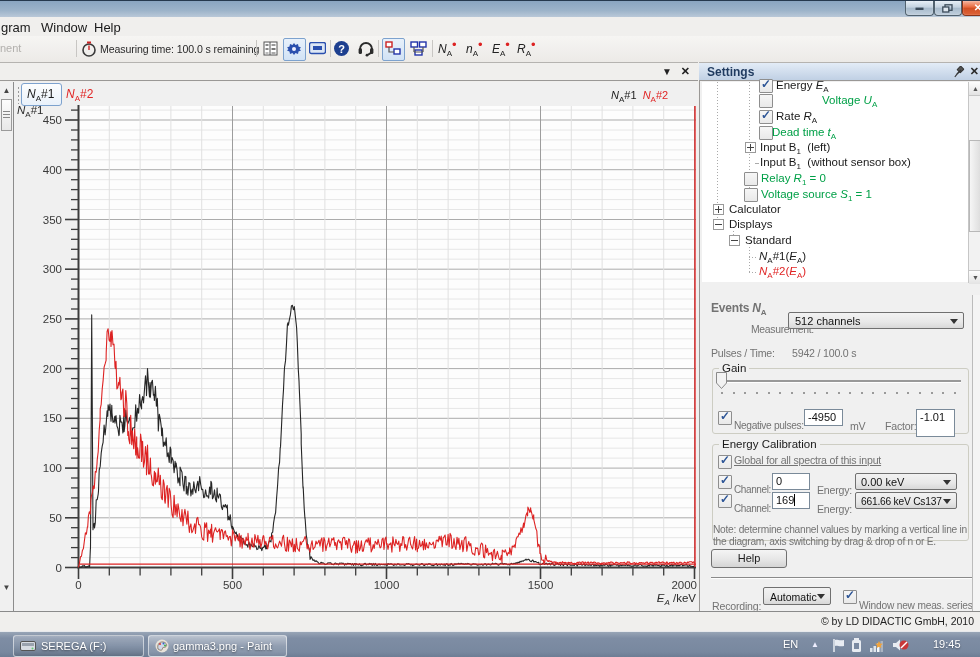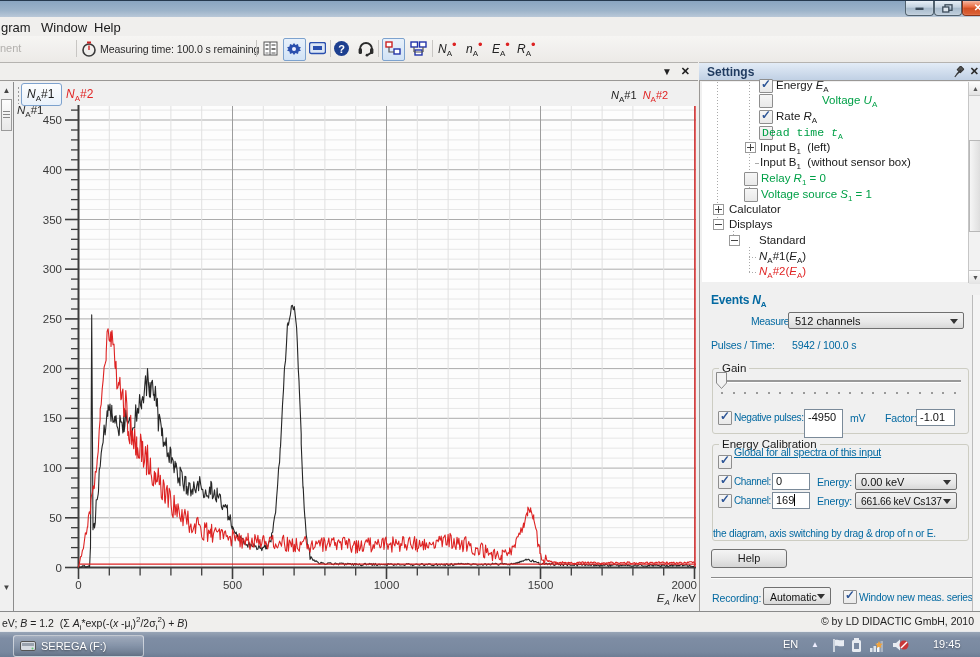--- a/index.html
+++ b/index.html
@@ -24,21 +24,21 @@
 #chartsvg{left:14px;top:0;}
 
 #settings{left:699px;top:81px;width:281px;height:530px;background:#f0f0f0;border-left:1px solid #9a9896;box-sizing:border-box;}
 #treebox{left:2px;top:1px;width:279px;height:200px;background:#fff;}
 .trow{position:absolute;font-size:11.5px;color:#1a1a1a;white-space:nowrap;}
 .green{color:#00a047;}
 .red{color:#e02424;}
 .cb{position:absolute;width:12px;height:12px;border:1px solid #8e8e8e;background:linear-gradient(#f6f6f6,#e9e9e9);border-radius:1px;}
 .cb .ck{position:absolute;left:1px;top:-3px;color:#2d5596;font-size:12px;font-weight:bold;}
 .exp{position:absolute;width:9px;height:9px;border:1px solid #9a9a9a;background:#fff;color:#444;font-size:8px;line-height:7px;text-align:center;box-sizing:content-box;}
-.fl{font-size:10.6px;letter-spacing:-0.2px;color:#0369a1;white-space:nowrap;}
+.fl{font-size:10.6px;letter-spacing:-0.2px;color:#737373;white-space:nowrap;margin-top:8px;}
 .input{position:absolute;background:#fff;border:1px solid #7a8a99;font-size:11px;color:#111;padding:1px 3px;box-sizing:border-box;}
 .combo{position:absolute;border:1px solid #707070;border-radius:2px;background:linear-gradient(#f2f2f2,#e8e8e8 60%,#d8d8d8);font-size:11px;color:#111;box-sizing:border-box;}
 .combo .ar{position:absolute;right:5px;top:50%;margin-top:-2px;width:0;height:0;border-left:4px solid transparent;border-right:4px solid transparent;border-top:5px solid #333;}
 .gbox{position:absolute;border:1px solid #cdcdc3;border-radius:3px;}
 .gbox .glabel{position:absolute;left:6px;top:-7px;background:#f0f0f0;padding:0 3px;font-size:11.5px;color:#1a1a1a;}
 
 #statusbar{left:0;top:611px;width:980px;height:20px;background:#f0efed;border-top:1px solid #8a8a8a;box-sizing:border-box;font-size:10.5px;color:#222;}
 
 #taskbar{left:0;top:631px;width:980px;height:26px;background:linear-gradient(#98a5b6,#7e8da4 25%,#78889f 80%,#6d7d94);border-top:1px solid #e7e9ec;box-sizing:border-box;}
 .tbtn{position:absolute;top:3px;height:20px;border:1px solid rgba(255,255,255,.55);border-radius:3px;color:#fff;font-size:11px;}
@@ -326,21 +326,21 @@
         <span class="ck">✓</span>
       </div>
       <span class="trow" style="left:74px;top:-3px;">Energy <i>E</i><sub>A</sub></span>
       <div class="cb" style="left:57px;top:12px;"></div>
       <span class="trow green" style="left:92px;top:12px;margin-left:28px;">Voltage <i>U</i><sub>A</sub></span>
       <div class="cb" style="left:57px;top:28px;">
         <span class="ck">✓</span>
       </div>
       <span class="trow" style="left:74px;top:28px;">Rate <i>R</i><sub>A</sub></span>
       <div class="cb" style="left:57px;top:44px;"></div>
-      <span class="trow green" style="left:60px;top:44px;font-family:Liberation Mono, monospace;">Dead time <i>t</i><sub>A</sub></span>
+      <span class="trow green" style="left:70px;top:44px;">Dead time <i>t</i><sub>A</sub></span>
       <div class="exp" style="left:43px;top:60px;">
         <div style="position:absolute;left:1px;top:4px;width:7px;height:1px;background:#444;"></div>
         <div style="position:absolute;left:4px;top:1px;width:1px;height:7px;background:#444;"></div>
       </div>
       <span class="trow" style="left:58px;top:59px;">Input B<sub>1</sub>&nbsp; (left)</span>
       <span class="trow" style="left:58px;top:74px;text-align:center;">Input B<sub>1</sub>&nbsp; (without sensor box)</span>
       <div class="cb" style="left:42px;top:90px;"></div>
       <span class="trow green" style="left:59px;top:90px;">Relay <i>R</i><sub>1</sub> = 0</span>
       <div class="cb" style="left:42px;top:106px;"></div>
       <span class="trow green" style="left:59px;top:106px;">Voltage source <i>S</i><sub>1</sub> = 1</span>
@@ -349,21 +349,21 @@
         <div style="position:absolute;left:4px;top:1px;width:1px;height:7px;background:#444;"></div>
       </div>
       <span class="trow" style="left:27px;top:121px;">Calculator</span>
       <div class="exp" style="left:11px;top:137px;">
         <div style="position:absolute;left:1px;top:4px;width:7px;height:1px;background:#444;"></div>
       </div>
       <span class="trow" style="left:27px;top:136px;">Displays</span>
       <div class="exp" style="left:27px;top:153px;">
         <div style="position:absolute;left:1px;top:4px;width:7px;height:1px;background:#444;"></div>
       </div>
-      <span class="trow" style="left:43px;top:152px;margin-left:14px;">Standard</span>
+      <span class="trow" style="left:43px;top:152px;">Standard</span>
       <span class="trow" style="left:57px;top:168px;"><i>N</i><sub>A</sub>#1(<i>E</i><sub>A</sub>)</span>
       <span class="trow red" style="left:57px;top:183px;"><i>N</i><sub>A</sub>#2(<i>E</i><sub>A</sub>)</span>
       <div class="abs" style="left:47px;top:175px;width:8px;height:1px;background-size:3px 1px;background-image:linear-gradient(90deg,#aaa 30%,transparent 30%);"></div>
       <div class="abs" style="left:47px;top:190px;width:8px;height:1px;background-size:3px 1px;background-image:linear-gradient(90deg,#aaa 30%,transparent 30%);"></div>
       <div class="abs" style="left:53px;top:81px;width:4px;height:1px;background:#aaa;"></div>
 <div class="abs" style="left:266px;top:0;width:13px;height:201px;background:#f2f2f2;border-left:1px solid #c6c6c6;">
  <div style="position:absolute;left:0;top:0;width:13px;height:13px;background:linear-gradient(#fdfdfd,#e3e3e3);border-bottom:1px solid #c6c6c6;text-align:center;font-size:7px;color:#555;line-height:13px;">▲</div>
  <div style="position:absolute;left:0;top:58px;width:13px;height:92px;background:linear-gradient(90deg,#f6f6f6,#dcdcdc);border:1px solid #b8b8b8;box-sizing:border-box;"></div>
  <div style="position:absolute;left:0;top:188px;width:13px;height:13px;background:linear-gradient(#fdfdfd,#e3e3e3);border-top:1px solid #c6c6c6;text-align:center;font-size:7px;color:#555;line-height:13px;">▼</div>
 </div>
@@ -401,24 +401,24 @@
     <div class="abs" style="left:196px;top:311px;width:2px;height:2px;background:#9a9a9a;"></div>
     <div class="abs" style="left:207px;top:311px;width:2px;height:2px;background:#9a9a9a;"></div>
     <div class="abs" style="left:219px;top:311px;width:2px;height:2px;background:#9a9a9a;"></div>
     <div class="abs" style="left:231px;top:311px;width:2px;height:2px;background:#9a9a9a;"></div>
     <div class="abs" style="left:242px;top:311px;width:2px;height:2px;background:#9a9a9a;"></div>
     <div class="abs" style="left:254px;top:311px;width:2px;height:2px;background:#9a9a9a;"></div>
     <div class="cb" style="left:18px;top:330px;">
       <span class="ck">✓</span>
     </div>
     <span class="abs fl" style="left:34px;top:331px;font-size:10.2px;letter-spacing:-0.35px;">Negative pulses:</span>
-    <div class="input" style="left:104px;top:328px;width:39px;height:29px;">-4950</div>
+    <div class="input" style="left:104px;top:328px;width:39px;height:17px;">-4950</div>
     <span class="abs fl" style="left:150px;top:331px;">mV</span>
     <span class="abs fl" style="left:185px;top:331px;">Factor:</span>
-    <div class="input" style="left:216px;top:328px;width:39px;height:17px;">-1.01</div>
+    <div class="input" style="left:216px;top:328px;width:39px;height:28px;">-1.01</div>
     <div class="gbox" style="left:12px;top:363px;width:255px;height:95px;">
       <span class="glabel">Energy Calibration</span>
     </div>
     <div class="cb" style="left:18px;top:374px;">
       <span class="ck">✓</span>
     </div>
     <span class="abs fl" style="left:34px;top:365px;text-decoration:underline;">Global for all spectra of this input</span>
     <div class="cb" style="left:18px;top:394px;">
       <span class="ck">✓</span>
     </div>
@@ -432,46 +432,56 @@
     <div class="cb" style="left:18px;top:413px;">
       <span class="ck">✓</span>
     </div>
     <span class="abs fl" style="left:34px;top:414px;font-size:10px;letter-spacing:-0.4px;">Channel:</span>
     <div class="input" style="left:72px;top:411px;width:38px;height:17px;">169<span style="border-left:1px solid #000;"></span></div>
     <span class="abs fl" style="left:117px;top:414px;">Energy:</span>
     <div class="combo" style="left:155px;top:411px;width:102px;height:17px;">
       <span style="position:absolute;left:5px;top:3px;font-size:10.2px;letter-spacing:-0.2px;">661.66 keV Cs137</span>
       <span class="ar"></span>
     </div>
+    <span class="abs fl" style="left:13px;top:435px;font-size:10.2px;letter-spacing:-0.25px;white-space:nowrap;">Note: determine channel values by marking a vertical line in</span>
     <span class="abs fl" style="left:13px;top:447px;font-size:10.2px;letter-spacing:-0.25px;white-space:nowrap;">the diagram, axis switching by drag &amp; drop of n or E.</span>
     <div class="abs" style="left:11px;top:468px;width:74px;height:17px;border:1px solid #707070;border-radius:3px;background:linear-gradient(#f4f4f4,#e6e6e6 55%,#d4d4d4);text-align:center;font-size:11px;color:#1a1a1a;line-height:16px;">Help</div>
     <div class="abs" style="left:11px;top:496px;width:268px;height:1px;background:#8a8a8a;border-bottom:1px solid #fdfdfd;"></div>
     <span class="abs fl" style="left:12px;top:511px;">Recording:</span>
     <div class="combo" style="left:63px;top:506px;width:68px;height:18px;">
       <span style="position:absolute;left:6px;top:3px;font-size:10.5px;">Automatic</span>
       <span class="ar"></span>
     </div>
     <div class="cb" style="left:143px;top:509px;">
       <span class="ck">✓</span>
     </div>
     <span class="abs fl" style="left:159px;top:511px;font-size:10.2px;letter-spacing:-0.2px;white-space:nowrap;">Window new meas. series</span>
     <div class="abs" style="left:272px;top:214px;width:9px;height:316px;background:#f4f4f4;border-left:1px solid #bbb;"></div>
 </div>
 <div id="statusbar" class="abs">
-  <span style="position:absolute;left:2px;top:3px;">eV; <i>B</i> = 1.2&nbsp; (Σ <i>A</i><sub>i</sub>*exp(-(<i>x</i> -μ<sub>i</sub>)<sup style="font-size:8px;">2</sup>/2σ<sub>i</sub><sup style="font-size:8px;">2</sup>) + <i>B</i>)</span>
   <span style="position:absolute;right:6px;top:3px;">© by LD DIDACTIC GmbH, 2010</span>
 </div>
 <div id="taskbar" class="abs">
 <div class="tbtn" style="left:13px;width:129px;background:linear-gradient(rgba(255,255,255,.25),rgba(255,255,255,.08) 50%,rgba(0,0,0,.12));">
   <svg style="position:absolute;left:6px;top:5px;" width="16" height="10" viewBox="0 0 16 10">
         <rect x="0.5" y="0.5" width="15" height="9" rx="1.5" fill="#d8dce2" stroke="#555"></rect>
         <rect x="2" y="2" width="12" height="3" fill="#9aa2ad"></rect>
         <circle cx="12.5" cy="7.5" r="1" fill="#6c7"></circle>
       </svg>
   <span style="position:absolute;left:27px;top:4px;text-shadow:0 1px 2px rgba(0,0,0,.5);">SEREGA (F:)</span>
+</div>
+<div class="tbtn" style="left:148px;width:137px;background:linear-gradient(rgba(255,255,255,.45),rgba(255,255,255,.18) 50%,rgba(255,255,255,.08));">
+  <svg style="position:absolute;left:6px;top:3px;" width="14" height="14" viewBox="0 0 14 14">
+        <circle cx="7" cy="7" r="6.5" fill="#e8e3da"></circle>
+        <path d="M3 10 C2 6 4 2.5 8 3 C12 3.5 12.5 7 10.5 8 C9 8.8 7.5 8 7.5 9.5 C7.5 11 6 11.5 4.8 11 Z" fill="#cfd8e8" stroke="#7a6a55" stroke-width=".8"></path>
+        <circle cx="5" cy="5" r="1" fill="#d33"></circle>
+        <circle cx="8.5" cy="4.5" r="1" fill="#36c"></circle>
+        <circle cx="10" cy="6.5" r=".9" fill="#3a3"></circle>
+      </svg>
+  <span style="position:absolute;left:24px;top:4px;text-shadow:0 1px 2px rgba(0,0,0,.5);">gamma3.png - Paint</span>
 </div>
 <span style="position:absolute;left:783px;top:6px;color:#fff;font-size:11px;text-shadow:0 1px 2px rgba(0,0,0,.4);">EN</span>
 <span style="position:absolute;left:811px;top:8px;color:#eef;font-size:8px;">▲</span>
 <svg style="position:absolute;left:831px;top:6px;" width="14" height="15" viewBox="0 0 14 15">
       <path d="M3 1 V14" stroke="#e8ecf2" stroke-width="1.5"></path>
       <path d="M4 2 C6 1 8 3 13 2 V8 C8 9 6 7 4 8 Z" fill="#e8ecf2"></path>
     </svg>
 <svg style="position:absolute;left:850px;top:6px;" width="13" height="15" viewBox="0 0 13 15">
       <rect x="2" y="2" width="9" height="12" rx="1.5" fill="#e8ecf2"></rect>
       <rect x="4" y="0" width="5" height="3" fill="#e8ecf2"></rect>

